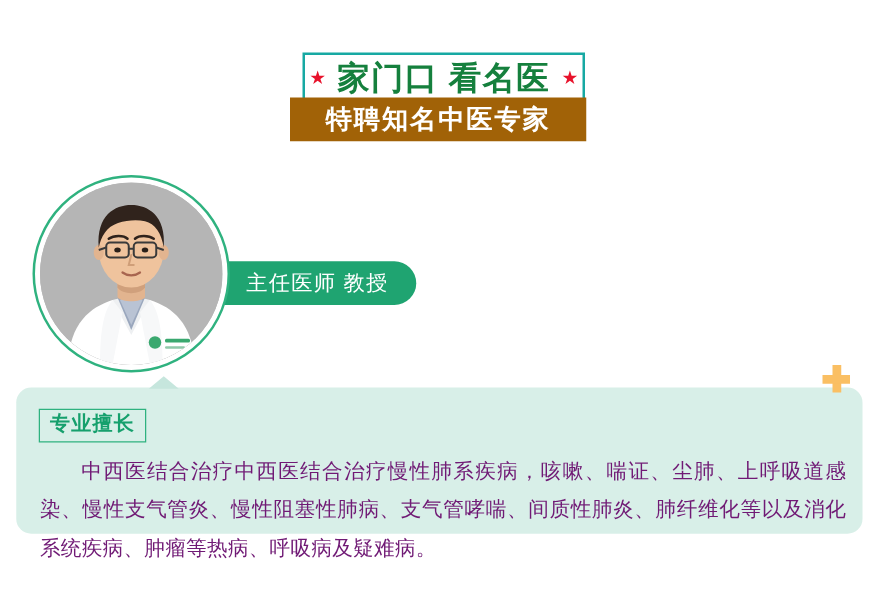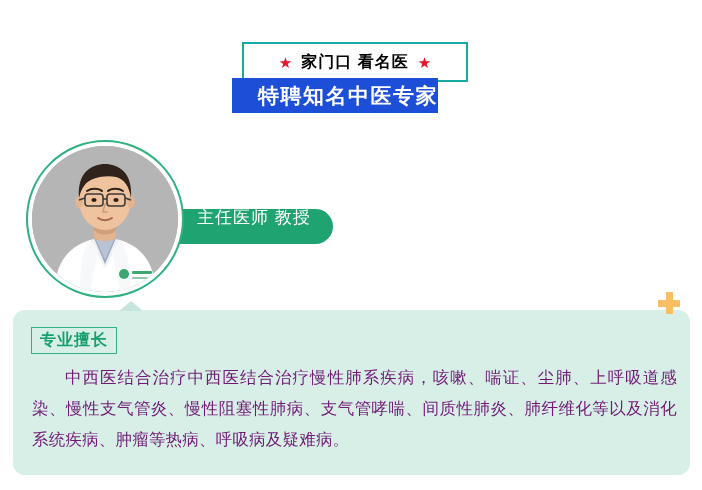--- a/index.html
+++ b/index.html
@@ -40,44 +40,44 @@
     box-sizing: border-box;
     border: 2px solid #17a9a3;
     background: #ffffff;
     display: flex;
     align-items: center;
     justify-content: center;
     gap: 9px;
     z-index: 2;
   }
   .slogan-text {
-    color: #000000;
-    font-size: 16px;
+    color: #15803d;
+    font-size: 26px;
     font-weight: bold;
     letter-spacing: 1px;
     line-height: 1;
     white-space: nowrap;
   }
   .star {
     color: #e8122b;
     font-size: 15px;
     line-height: 1;
     display: inline-block;
   }
 
   .title-banner {
     position: absolute;
     left: 232px;
     top: 78px;
-    width: 206px;
+    width: 237px;
     height: 35px;
-    background: #1d4ed8;
+    background: #a16207;
     display: flex;
     align-items: center;
-    justify-content: flex-end;
+    justify-content: center;
     z-index: 3;
   }
   .title-banner-text {
     color: #ffffff;
     font-size: 21px;
     font-weight: bold;
     letter-spacing: 1.5px;
     line-height: 1;
     white-space: nowrap;
   }
@@ -140,38 +140,39 @@
 
   .title-pill {
     position: absolute;
     left: 150px;
     top: 79px;
     width: 183px;
     height: 35px;
     background: #1fa471;
     border-radius: 0 18px 18px 0;
     display: flex;
+    align-items: center;
     z-index: 2;
   }
   .title-pill-text {
     color: #ffffff;
     font-size: 17px;
     letter-spacing: 1px;
     margin-left: 47px;
     line-height: 1;
     white-space: nowrap;
   }
 
   
   .panel {
     position: absolute;
     left: 13px;
     top: 310px;
     width: 677px;
-    height: 165px;
+    height: 117px;
     background: #d8efe8;
     border-radius: 12px;
   }
 
   .panel-pointer {
     position: absolute;
     left: 106px;
     top: -9px;
     width: 0;
     height: 0;

